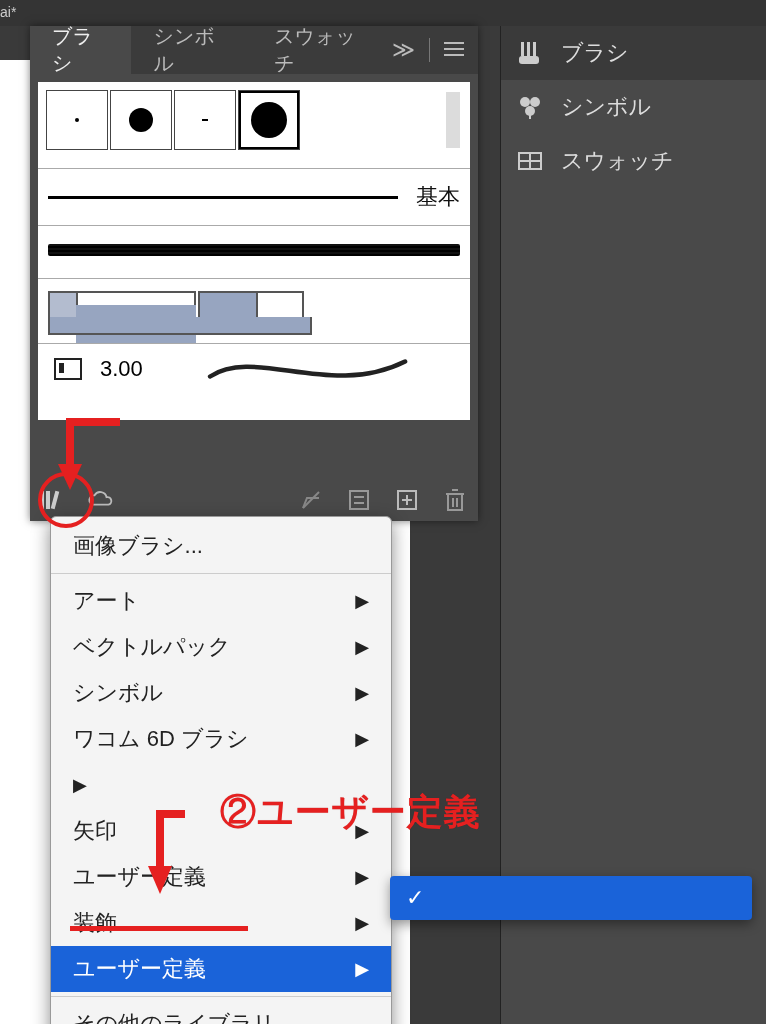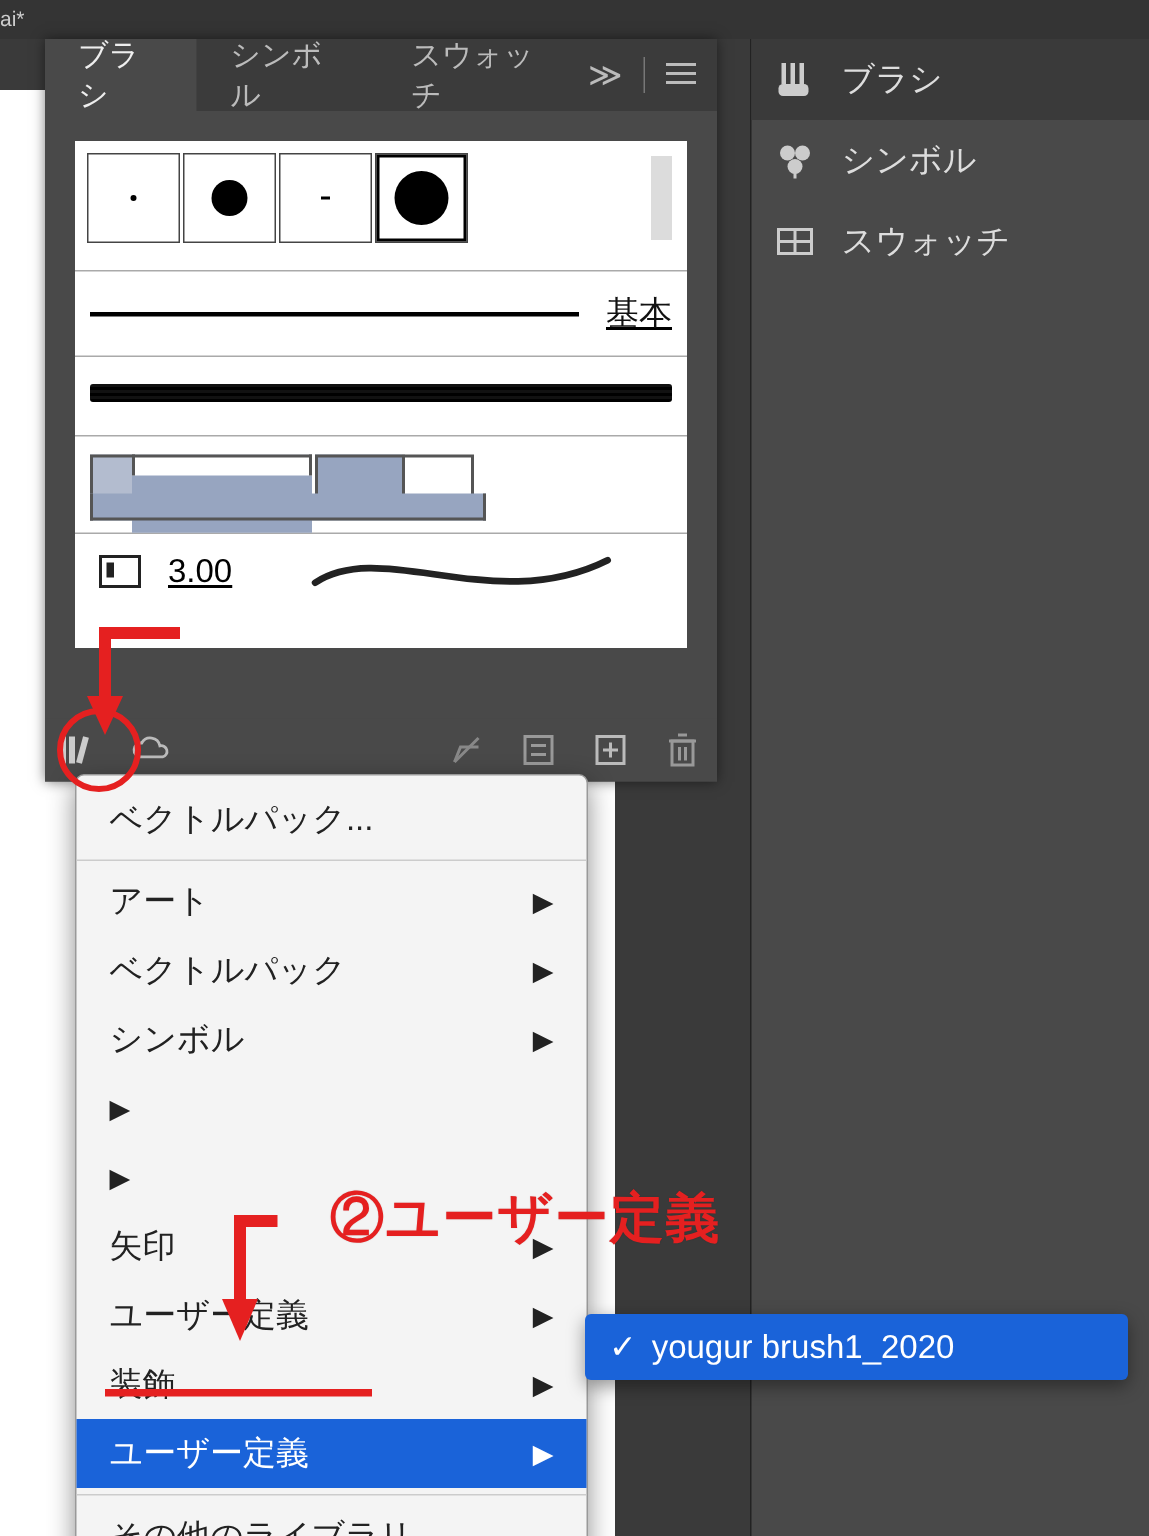--- a/index.html
+++ b/index.html
@@ -6,21 +6,21 @@
   .stage{position:relative;width:766px;height:1008px;}
   .canvas-bg{position:absolute;left:0;top:60px;width:410px;height:964px;background:#fff;}
   .title-bar{position:absolute;left:0;top:0;width:766px;height:26px;background:#343434;color:#ccc;font-size:14px;}
   .title-text{position:absolute;left:0;top:4px;}
   .brush-panel{position:absolute;left:30px;top:26px;width:448px;height:495px;background:#494949;box-shadow:0 0 8px rgba(0,0,0,.5);}
   .tabs{height:48px;display:flex;align-items:stretch;background:#3b3b3b;}
   .tab{display:flex;align-items:center;padding:0 22px;color:#bbb;font-size:20px;}
   .tab.active{background:#494949;color:#eee;}
   .tab-extras{margin-left:auto;display:flex;align-items:center;gap:14px;padding-right:14px;color:#bbb;font-size:22px;}
   .vdiv{width:1px;height:24px;background:#777;}
-  .swatch-area{background:#fff;margin:20px;height:338px;position:relative;text-decoration:underline;}
+  .swatch-area{background:#fff;margin:8px;height:338px;position:relative;}
   .thumb-row{display:flex;padding:8px 0 0 8px;gap:2px;}
   .thumb{width:60px;height:58px;background:#fff;border:1px solid #444;display:flex;align-items:center;justify-content:center;}
   .thumb.selected{outline:2px solid #000;outline-offset:-3px;}
   .dot-tiny{width:4px;height:4px;background:#000;border-radius:50%;}
   .dot-mid{width:24px;height:24px;background:#000;border-radius:50%;}
   .dot-dash{width:6px;height:2px;background:#000;}
   .dot-big{width:36px;height:36px;background:#000;border-radius:50%;}
   .thumb-area-right{position:absolute;right:10px;top:10px;width:14px;height:56px;background:#dcdcdc;}
   .row-basic{display:flex;align-items:center;height:56px;border-top:1px solid #aaa;padding:0 10px;}
   .basic-line{flex:1;height:3px;background:#000;margin-right:18px;}
@@ -206,36 +206,37 @@
             <line x1="8" y1="2" x2="14" y2="2" stroke="#999" stroke-width="2"></line>
             <line x1="9" y1="10" x2="9" y2="19" stroke="#999" stroke-width="2"></line>
             <line x1="13" y1="10" x2="13" y2="19" stroke="#999" stroke-width="2"></line>
           </svg>
       </span>
     </div>
   </div>
 
   <div class="dropdown">
     <div class="ditem">
-      <span>ベクトルパック...</span>
+      <span>画像ブラシ...</span>
     </div>
     <div class="dsep"></div>
     <div class="ditem">
         <span>アート</span>
         <span class="arrow-r">▶</span>
       </div>
     <div class="ditem">
         <span>ベクトルパック</span>
         <span class="arrow-r">▶</span>
       </div>
     <div class="ditem">
         <span>シンボル</span>
         <span class="arrow-r">▶</span>
       </div>
     <div class="ditem">
+        <span>ワコム 6D ブラシ</span>
         <span class="arrow-r">▶</span>
       </div>
     <div class="ditem">
         <span class="arrow-r">▶</span>
       </div>
     <div class="ditem">
         <span>矢印</span>
         <span class="arrow-r">▶</span>
       </div>
     <div class="ditem">
@@ -251,21 +252,20 @@
         <span class="arrow-r">▶</span>
       </div>
     <div class="dsep"></div>
     <div class="ditem">
       <span>その他のライブラリ...</span>
     </div>
   </div>
 
   <div class="submenu">
     <span class="check">✓</span>
-    <span>yougur brush1_2020</span>
   </div>
 
   <div class="circle-anno"></div>
   <svg class="arrow-svg" style="left:40px;top:400px" width="90" height="100">
     <path d="M80 22 L30 22 L30 78" stroke="#e52020" stroke-width="8" fill="none"></path>
     <path d="M18 64 L30 90 L42 64 Z" fill="#e52020"></path>
   </svg>
 
   <svg class="arrow-svg" style="left:130px;top:794px" width="60" height="110">
     <path d="M55 20 L30 20 L30 86" stroke="#e52020" stroke-width="8" fill="none"></path>

